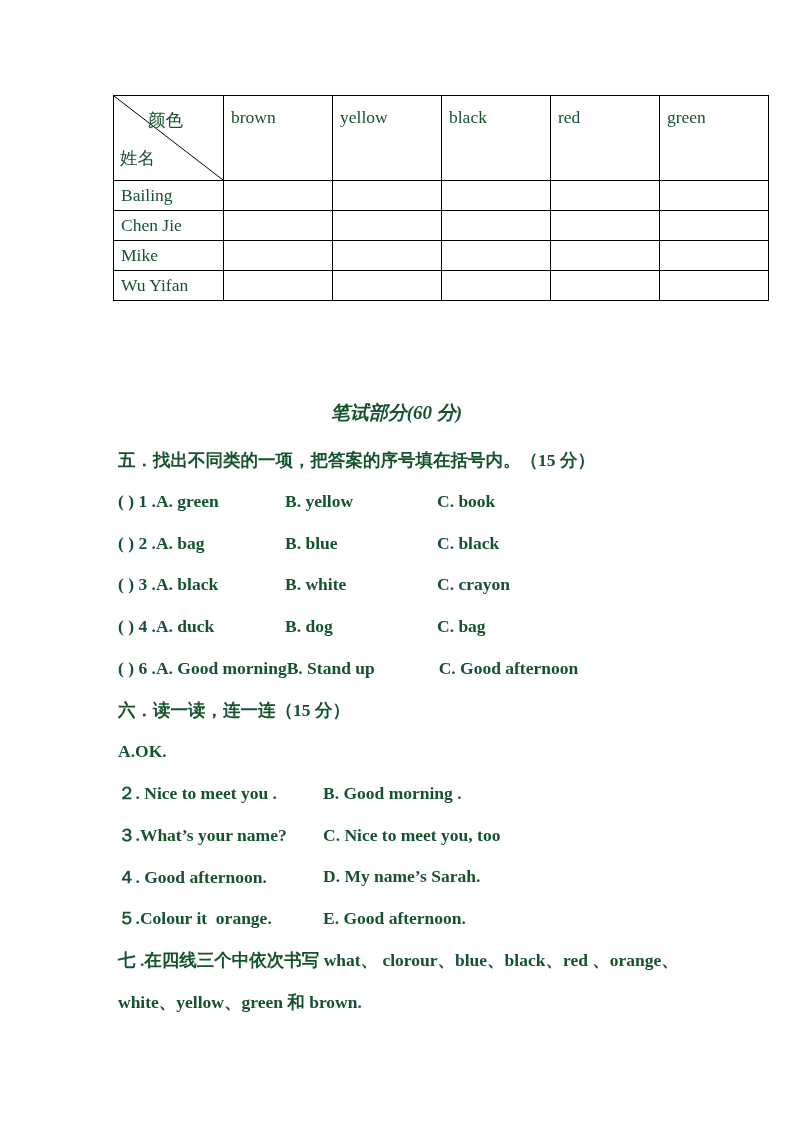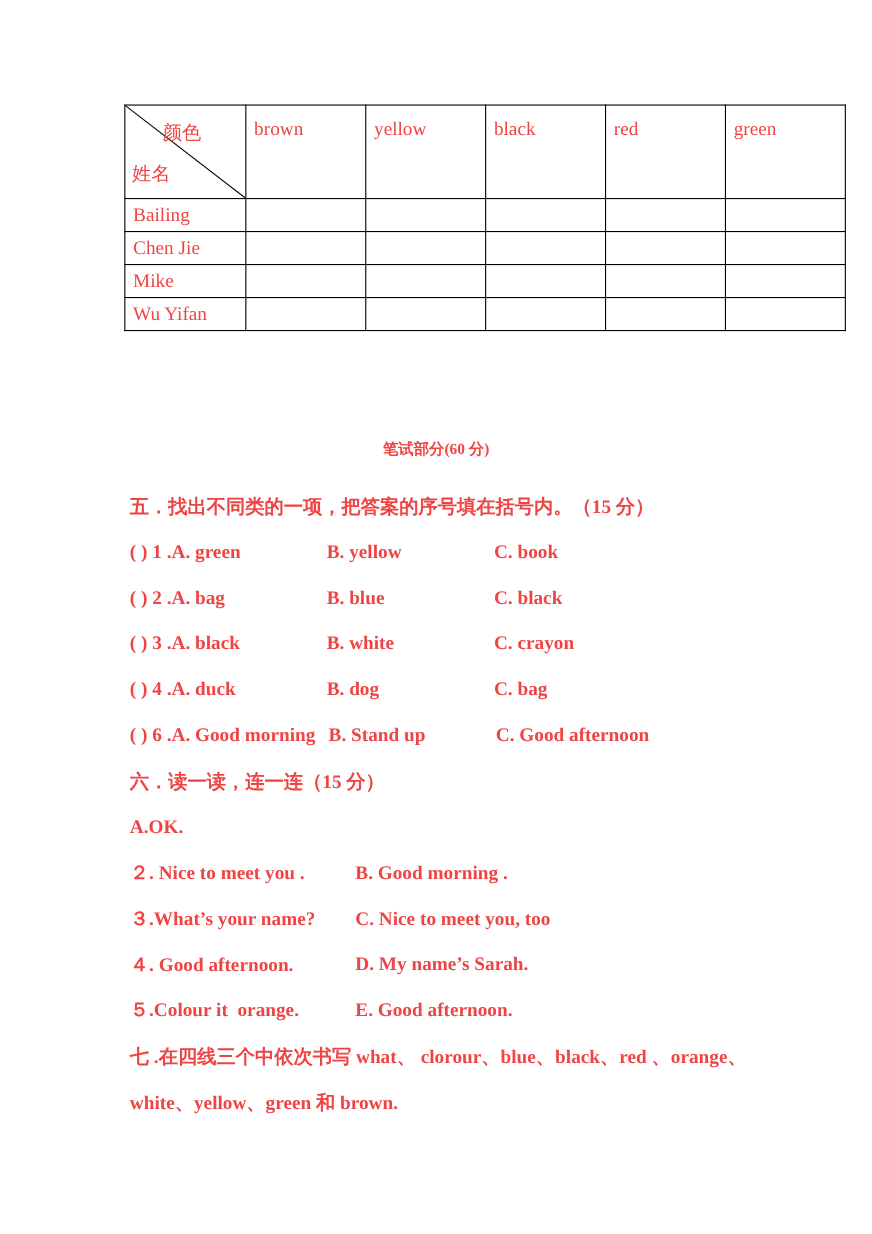--- a/index.html
+++ b/index.html
@@ -1,37 +1,37 @@
 <!DOCTYPE html>
 <html><head>
 <meta charset="utf-8">
 <style>
   * { margin:0; padding:0; box-sizing:border-box; }
   html, body { background:#ffffff; }
   .page {
     position:relative; width:793px; height:1122px; margin:0 auto;
-    background:#ffffff; color:#ef4444;
+    background:#ffffff; color:#14532d;
     font-family:"Liberation Serif","DejaVu Serif",serif;
     font-size:17.5px; overflow:hidden;
   }
   table.grid { position:absolute; left:113px; top:95px; border-collapse:collapse; table-layout:fixed; }
   .grid td { border:1px solid #000000; vertical-align:middle; }
   .grid tr.hrow td { height:85px; vertical-align:top; }
   .grid td.colh { padding:11px 0 0 7px; }
   .grid tr.drow td { height:30px; }
   .grid td.rowh { padding-left:7px; }
   .grid td.corner { position:relative; padding:0; }
   .corner svg { position:absolute; left:0; top:0; width:100%; height:100%; display:block; }
   .corner .ct { position:absolute; top:12px; left:34px; }
   .corner .cb { position:absolute; bottom:10px; left:6px; }
-  .exam-title { position:absolute; top:400px; left:0; width:100%; text-align:center; font-weight:bold; font-size:14px; }
+  .exam-title { position:absolute; top:400px; left:0; width:100%; text-align:center; font-weight:bold; font-size:19px;font-style:italic; }
   .content { position:absolute; left:118px; top:439px; width:640px;font-weight:bold; }
   .line { height:41.7px; display:flex; align-items:center; white-space:pre; }
   .opt-a { display:inline-block; min-width:167px; white-space:pre; }
-  .opt-b { display:inline-block; min-width:152px; white-space:pre;margin-left:12px; }
+  .opt-b { display:inline-block; min-width:152px; white-space:pre; }
   .m-left { display:inline-block; min-width:205px; white-space:pre; }
 </style>
 </head>
 <body>
 
 <div class="page">
 
   <table class="grid">
     <colgroup>
       <col style="width:110px">

